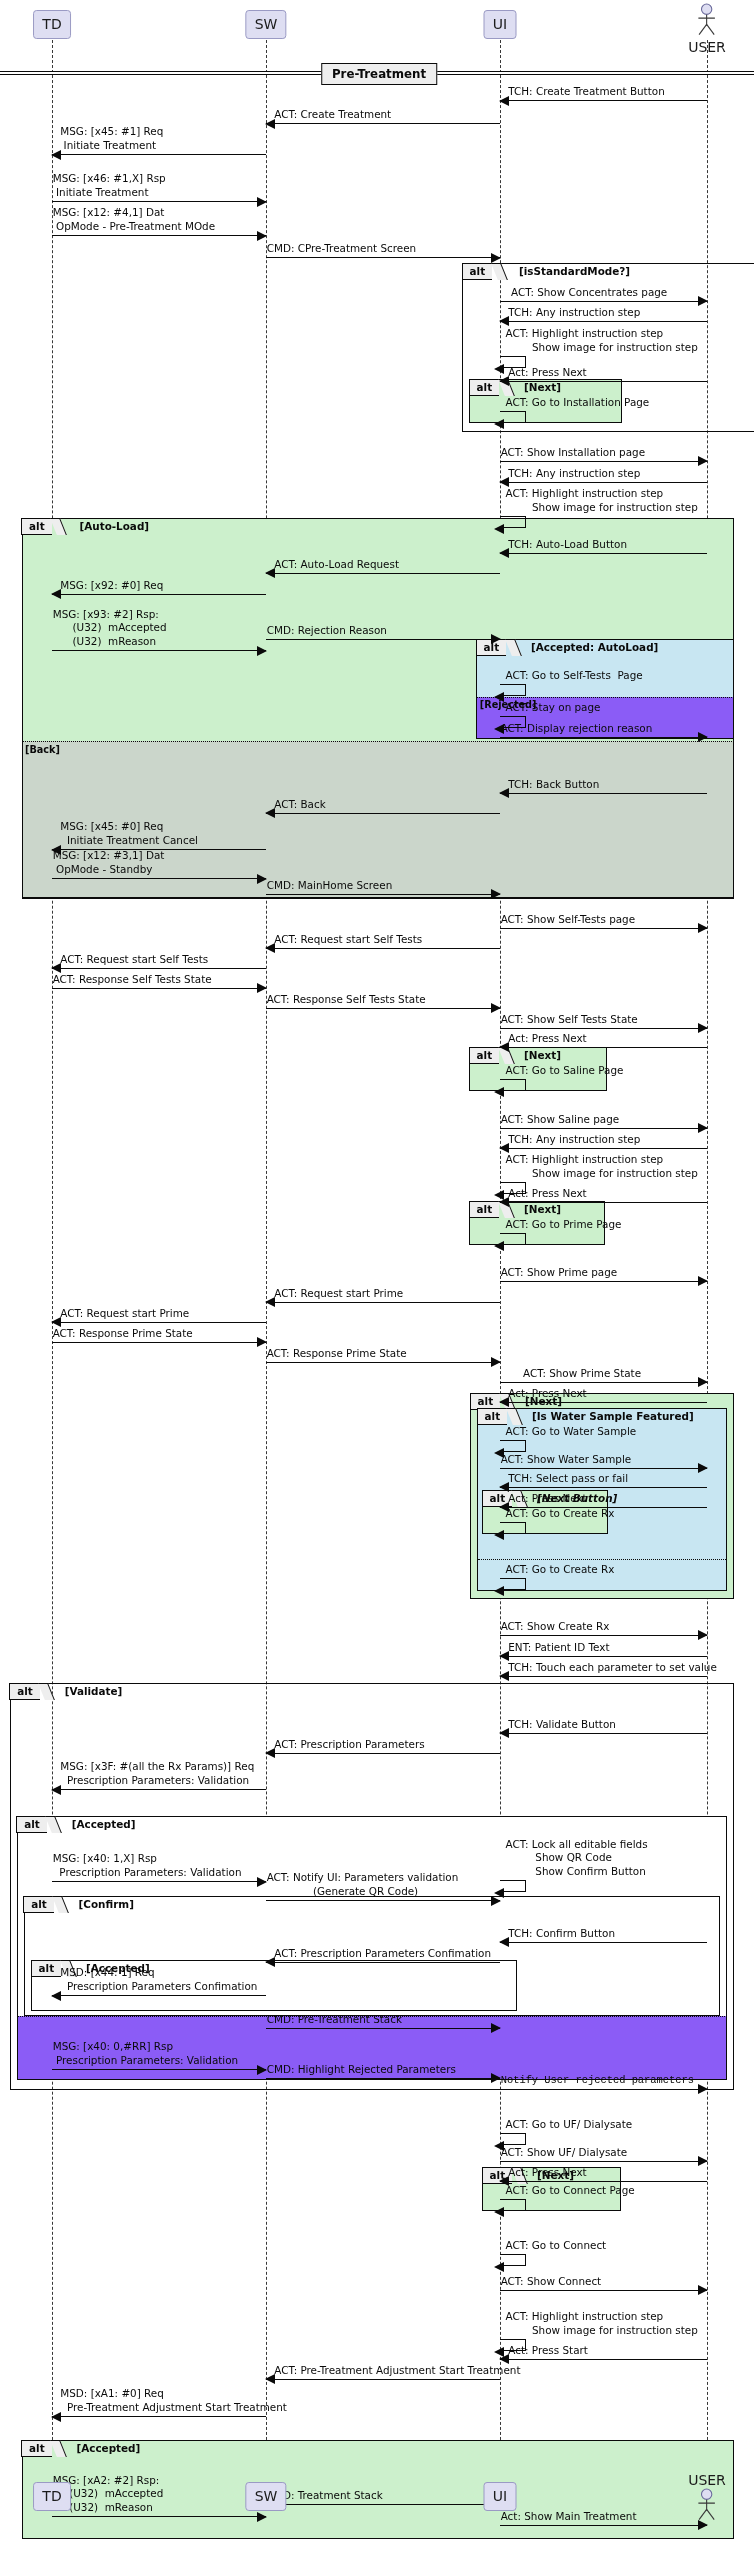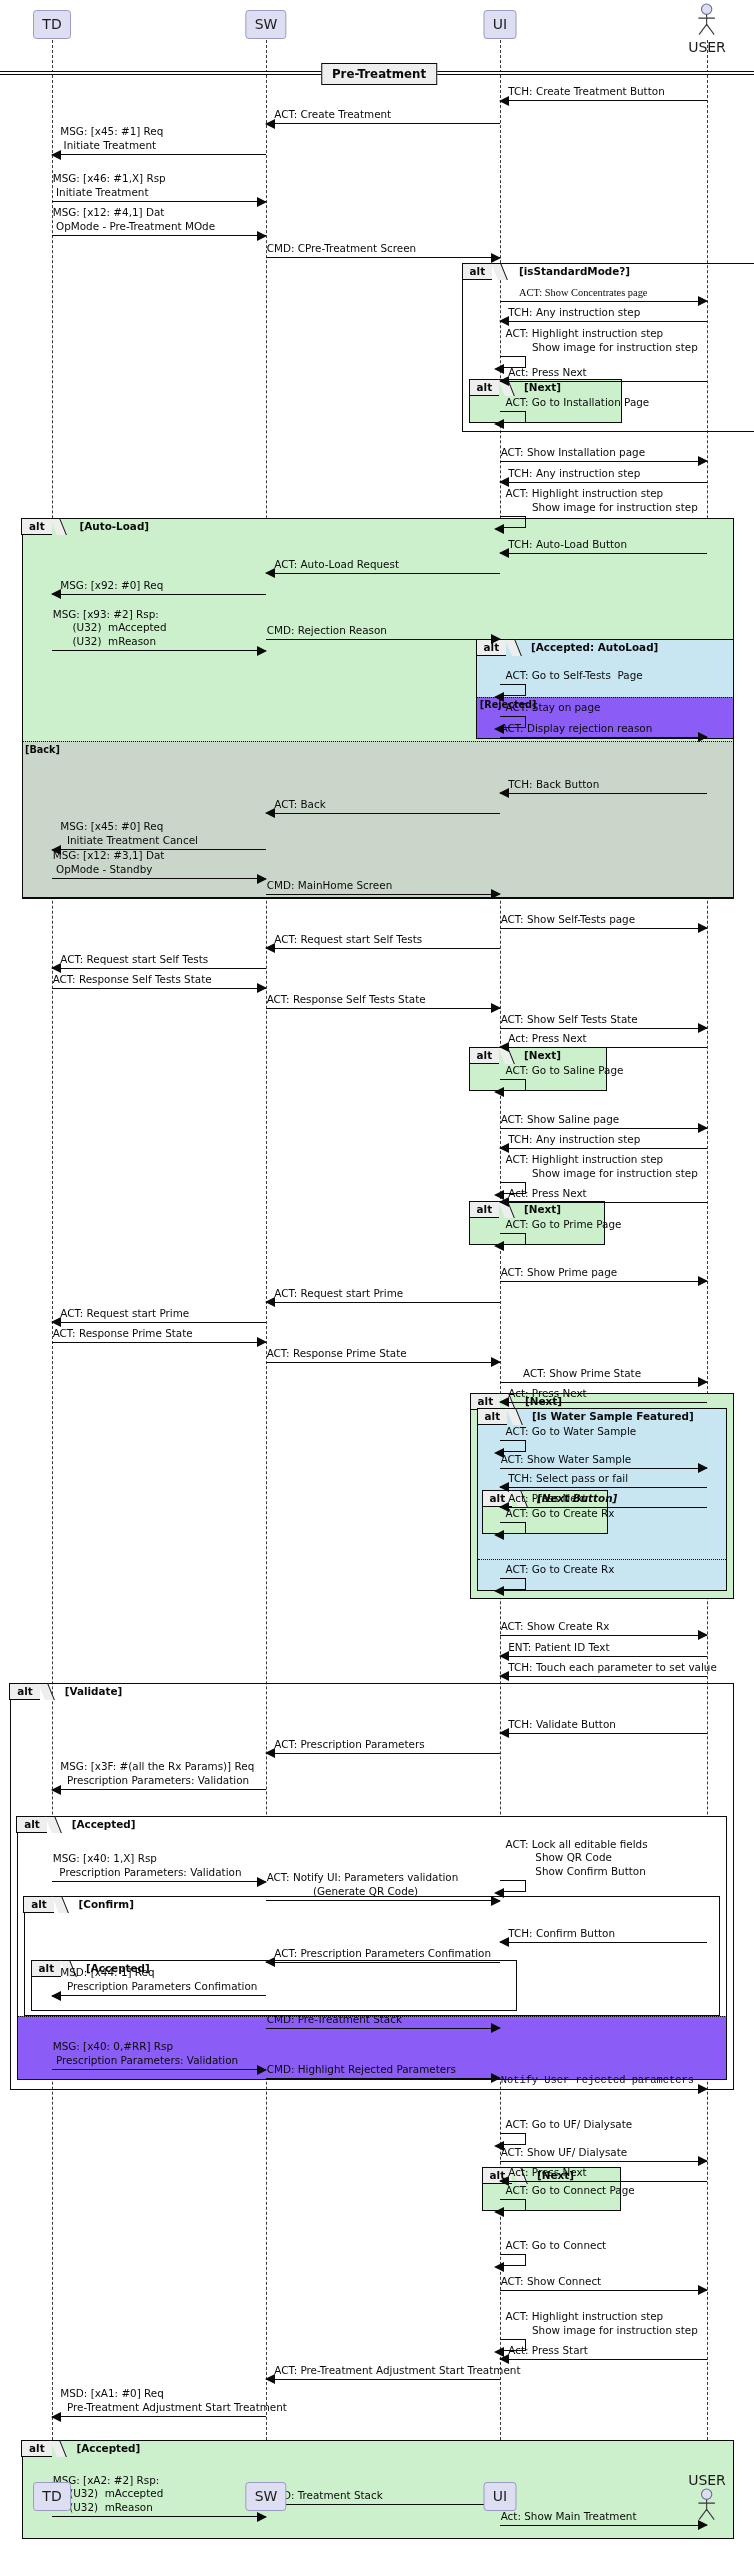--- a/index.html
+++ b/index.html
@@ -423,21 +423,21 @@
 
   <div class="msg" style="left:266px; top:233px; width:234px; height:25px;">
     <div class="line"></div>
       <div class="head right"></div>
     <div class="label l" style="left:0.7px;">CMD: CPre-Treatment Screen</div>
   </div>
 
   <div class="msg" style="left:500px; top:278px; width:207px; height:23.6px;">
     <div class="line"></div>
       <div class="head right"></div>
-    <div class="label l" style="left:19px;font-family:Liberation Serif, serif;">ACT: Show Concentrates page</div>
+    <div class="label l" style="left:11px;">ACT: Show Concentrates page</div>
   </div>
   <div class="msg" style="left:500px; top:298px; width:207px; height:23.6px;">
     <div class="line"></div>
       <div class="head left"></div>
     <div class="label l">TCH: Any instruction step</div>
   </div>
   <div class="selfmsg" style="left:500px; top:325px; width:42px; height:43px;">
     <div class="loop"></div>
       <div class="head"></div>
     <div class="label">ACT: Highlight instruction step

